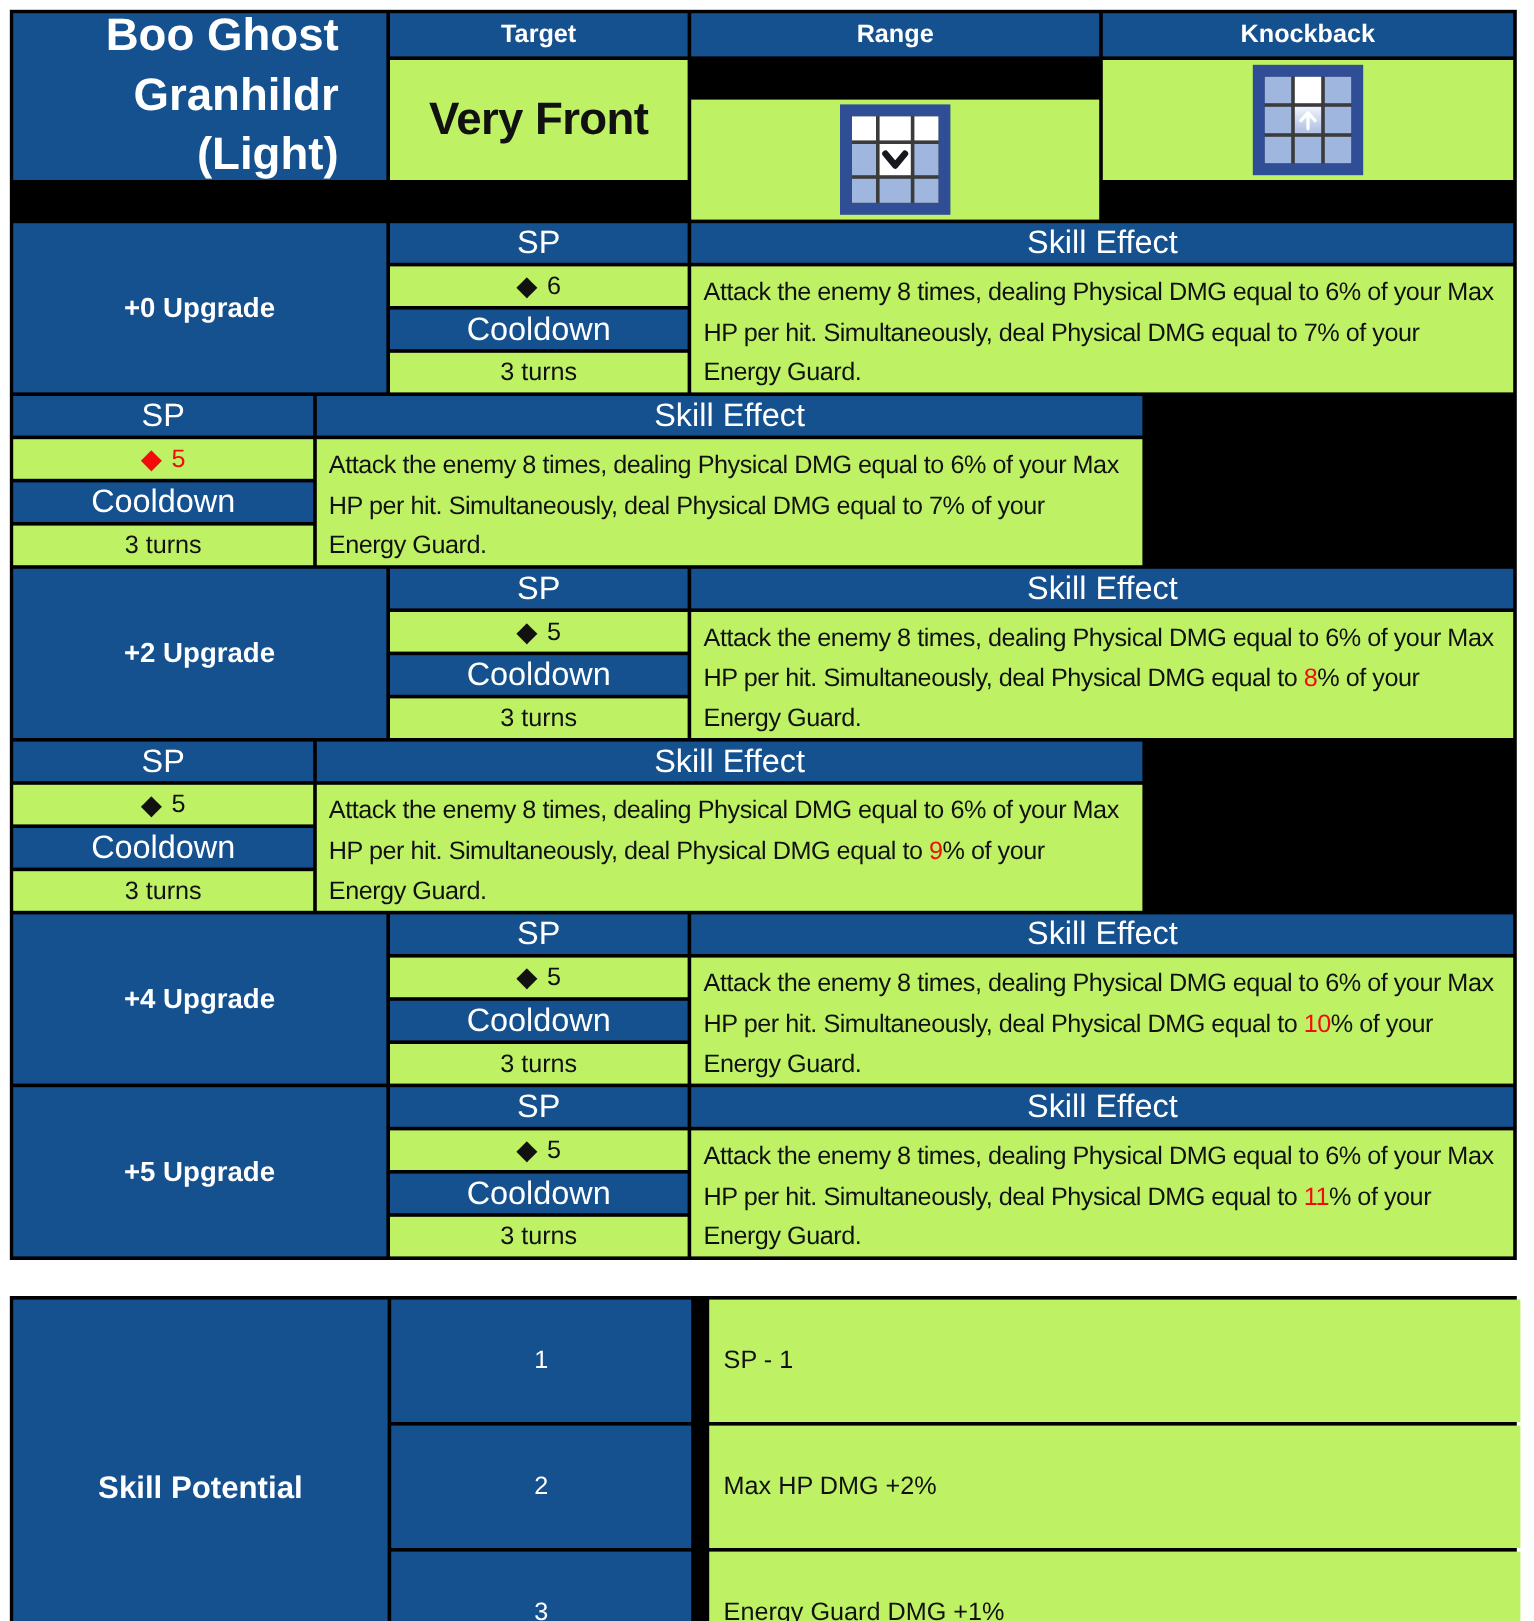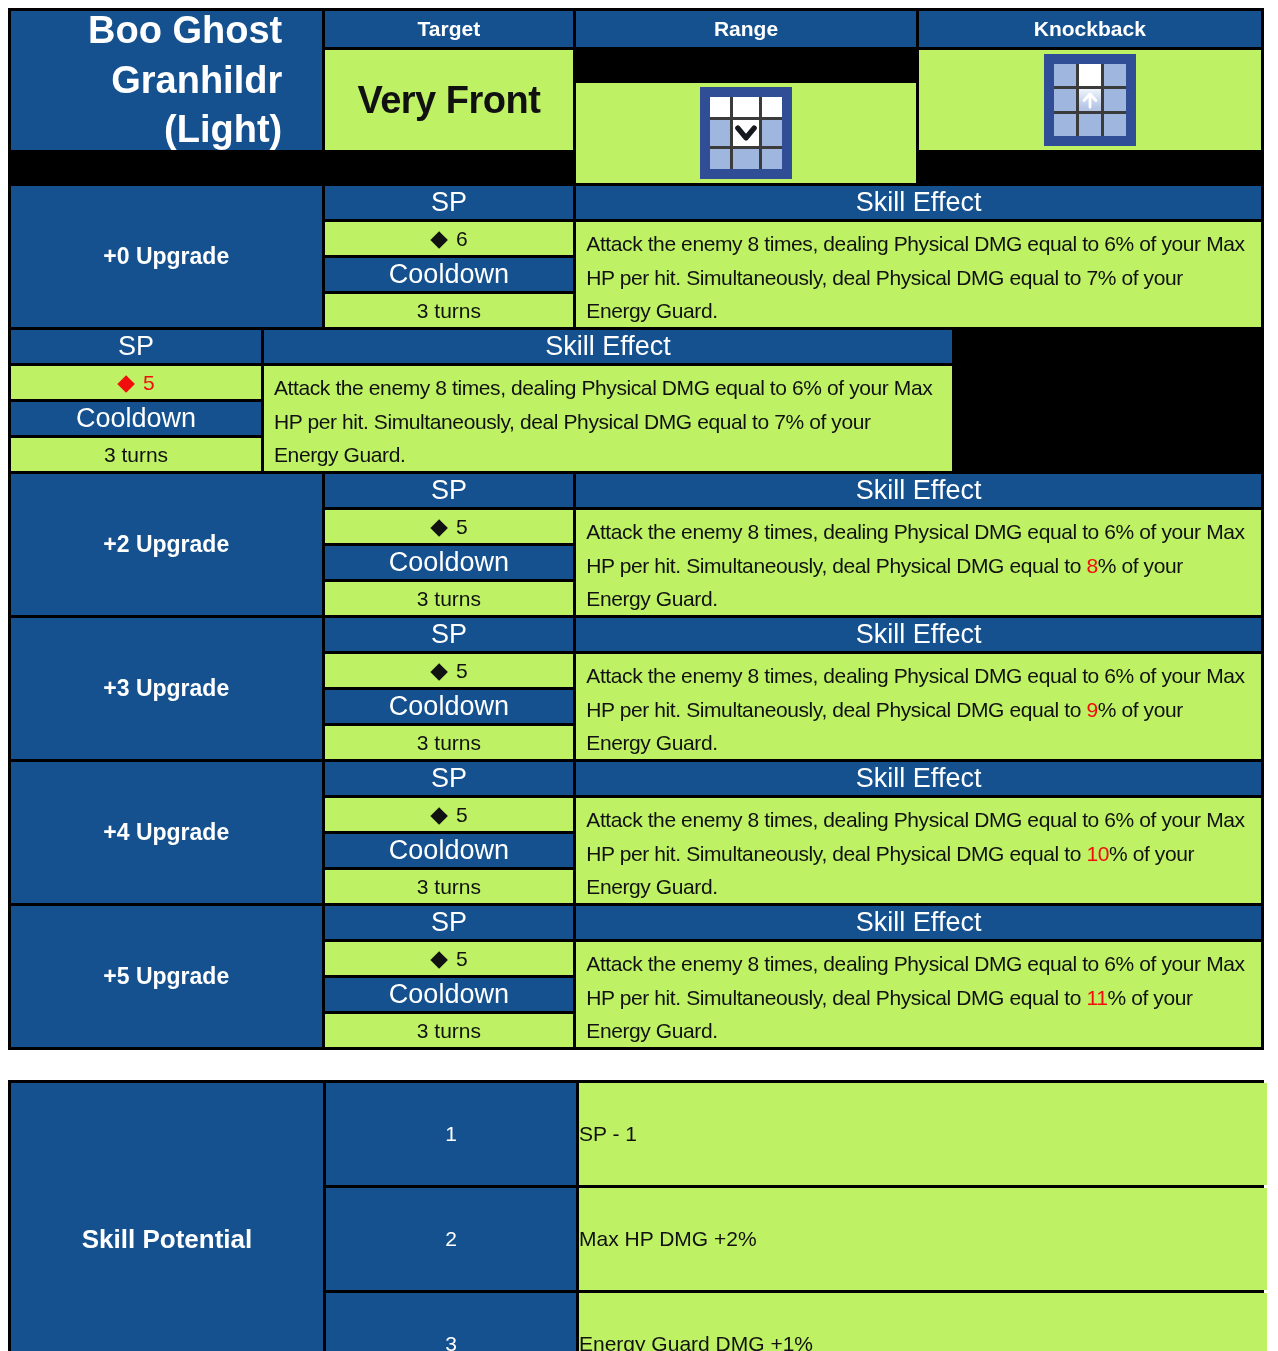--- a/index.html
+++ b/index.html
@@ -73,21 +73,21 @@
     width:1256px;
     background:#000;
     padding:3px;
     display:grid;
     grid-template-columns:312px 250px 688px;
     grid-auto-rows:102px;
     gap:3px;
   }
   .sp-label{grid-column:1;grid-row:1 / span 3;font-weight:700;font-size:26px;}
   .pot-num{font-size:21px;}
-  .pot-effect{justify-content:flex-start;text-align:left;font-size:21px;}
+  .pot-effect{justify-content:flex-start;text-align:left;padding-left:12px;font-size:21px;margin-left:12px;}
 </style>
 </head>
 <body>
 
 <div class="ttable">
 
   <div class="hrow">
     <div class="cell blue c1 title-cell">
       <span class="title-text">Boo Ghost Granhildr (Light)</span>
     </div>
@@ -197,21 +197,20 @@
     </div>
     <div class="col cR">
       <div class="cell blue subhdr">Skill Effect</div>
       <div class="cell white effect">
         <p><span>Attack the enemy 8 times, dealing Physical DMG equal to 6% of your Max HP per hit. Simultaneously, deal Physical DMG equal to </span><span class="hl red">8</span><span>% of your Energy Guard.</span></p>
       </div>
     </div>
   </div>
 
   <div class="hrow">
-    <div class="cell blue c1 label-cell">+3 Upgrade</div>
     <div class="col c2">
       <div class="cell blue subhdr">SP</div>
       <div class="cell white val">
         <span class="sp-val">
           <span class="dia">◆</span>
           <span>5</span>
         </span>
       </div>
       <div class="cell blue subhdr">Cooldown</div>
       <div class="cell white val">3 turns</div>

